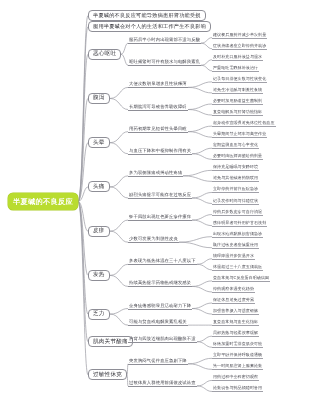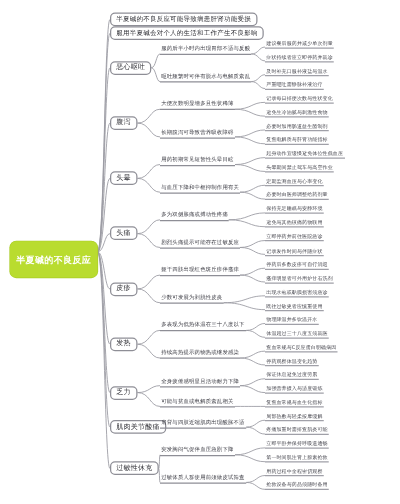--- a/index.html
+++ b/index.html
@@ -19,21 +19,21 @@
   
   .root{
     background:#b9dc2f;
     color:#ffffff;
     border-radius:5px;
     font-size:7.2px;
     font-weight:bold;
     letter-spacing:.3px;
     display:flex;align-items:center;justify-content:center;
     padding:0 5px;
-    height:29px;
+    height:17px;
     box-shadow:0 0 0 .5px #a9cc24;
   }
 
   
   .l2{
     border:.7px solid #8e8e96;
     background:#ffffff;
     border-radius:4px;
     font-size:5.6px;
     color:#2d2d33;

